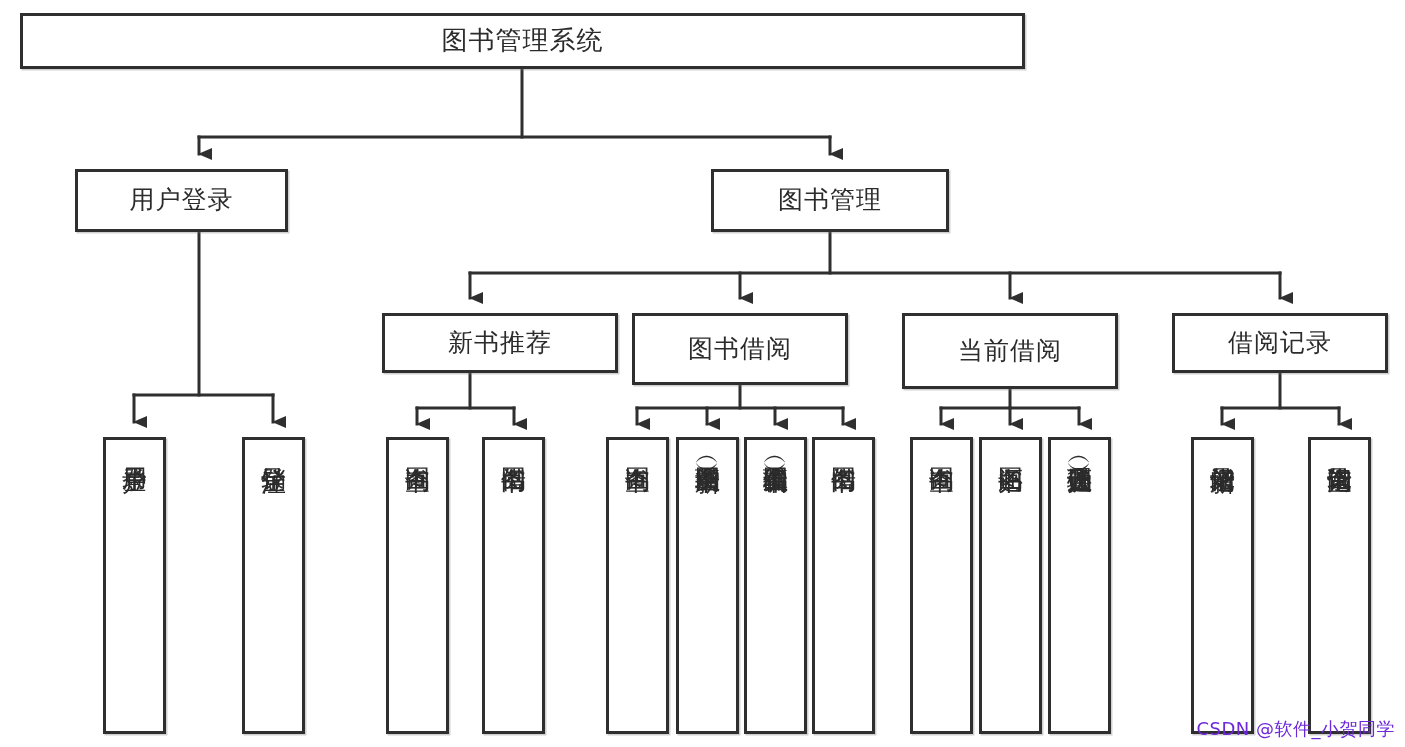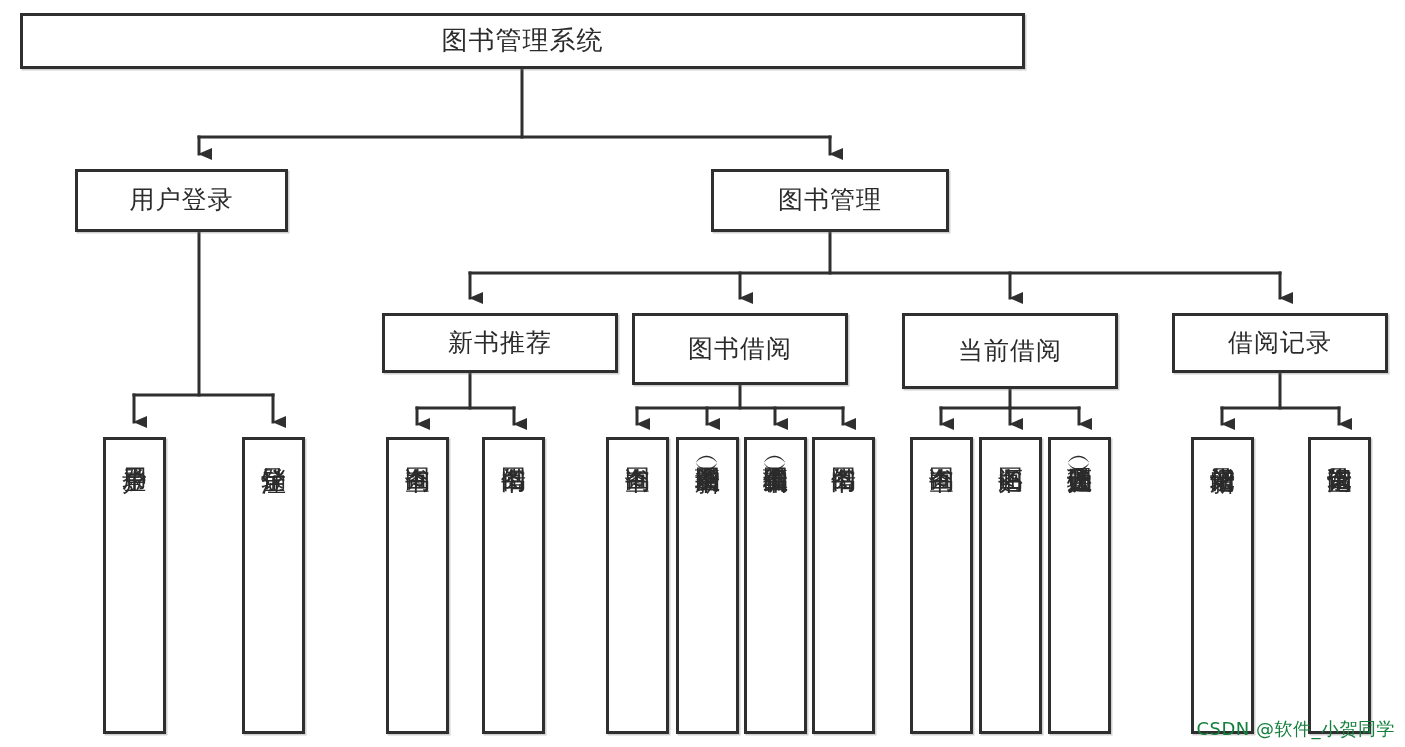--- a/index.html
+++ b/index.html
@@ -58,21 +58,21 @@
     display: block;
   }
   .node.title {
     font-size: 26px;
   }
   #watermark {
     position: absolute;
     right: 10px;
     bottom: 6px;
     font-size: 18px;
-    color: #15803d;
+    color: #6d28d9;
     letter-spacing: 0.5px;
     white-space: nowrap;
     user-select: none;
   }
 </style>
 </head>
 <body>
 
 <div id="canvas">
 

